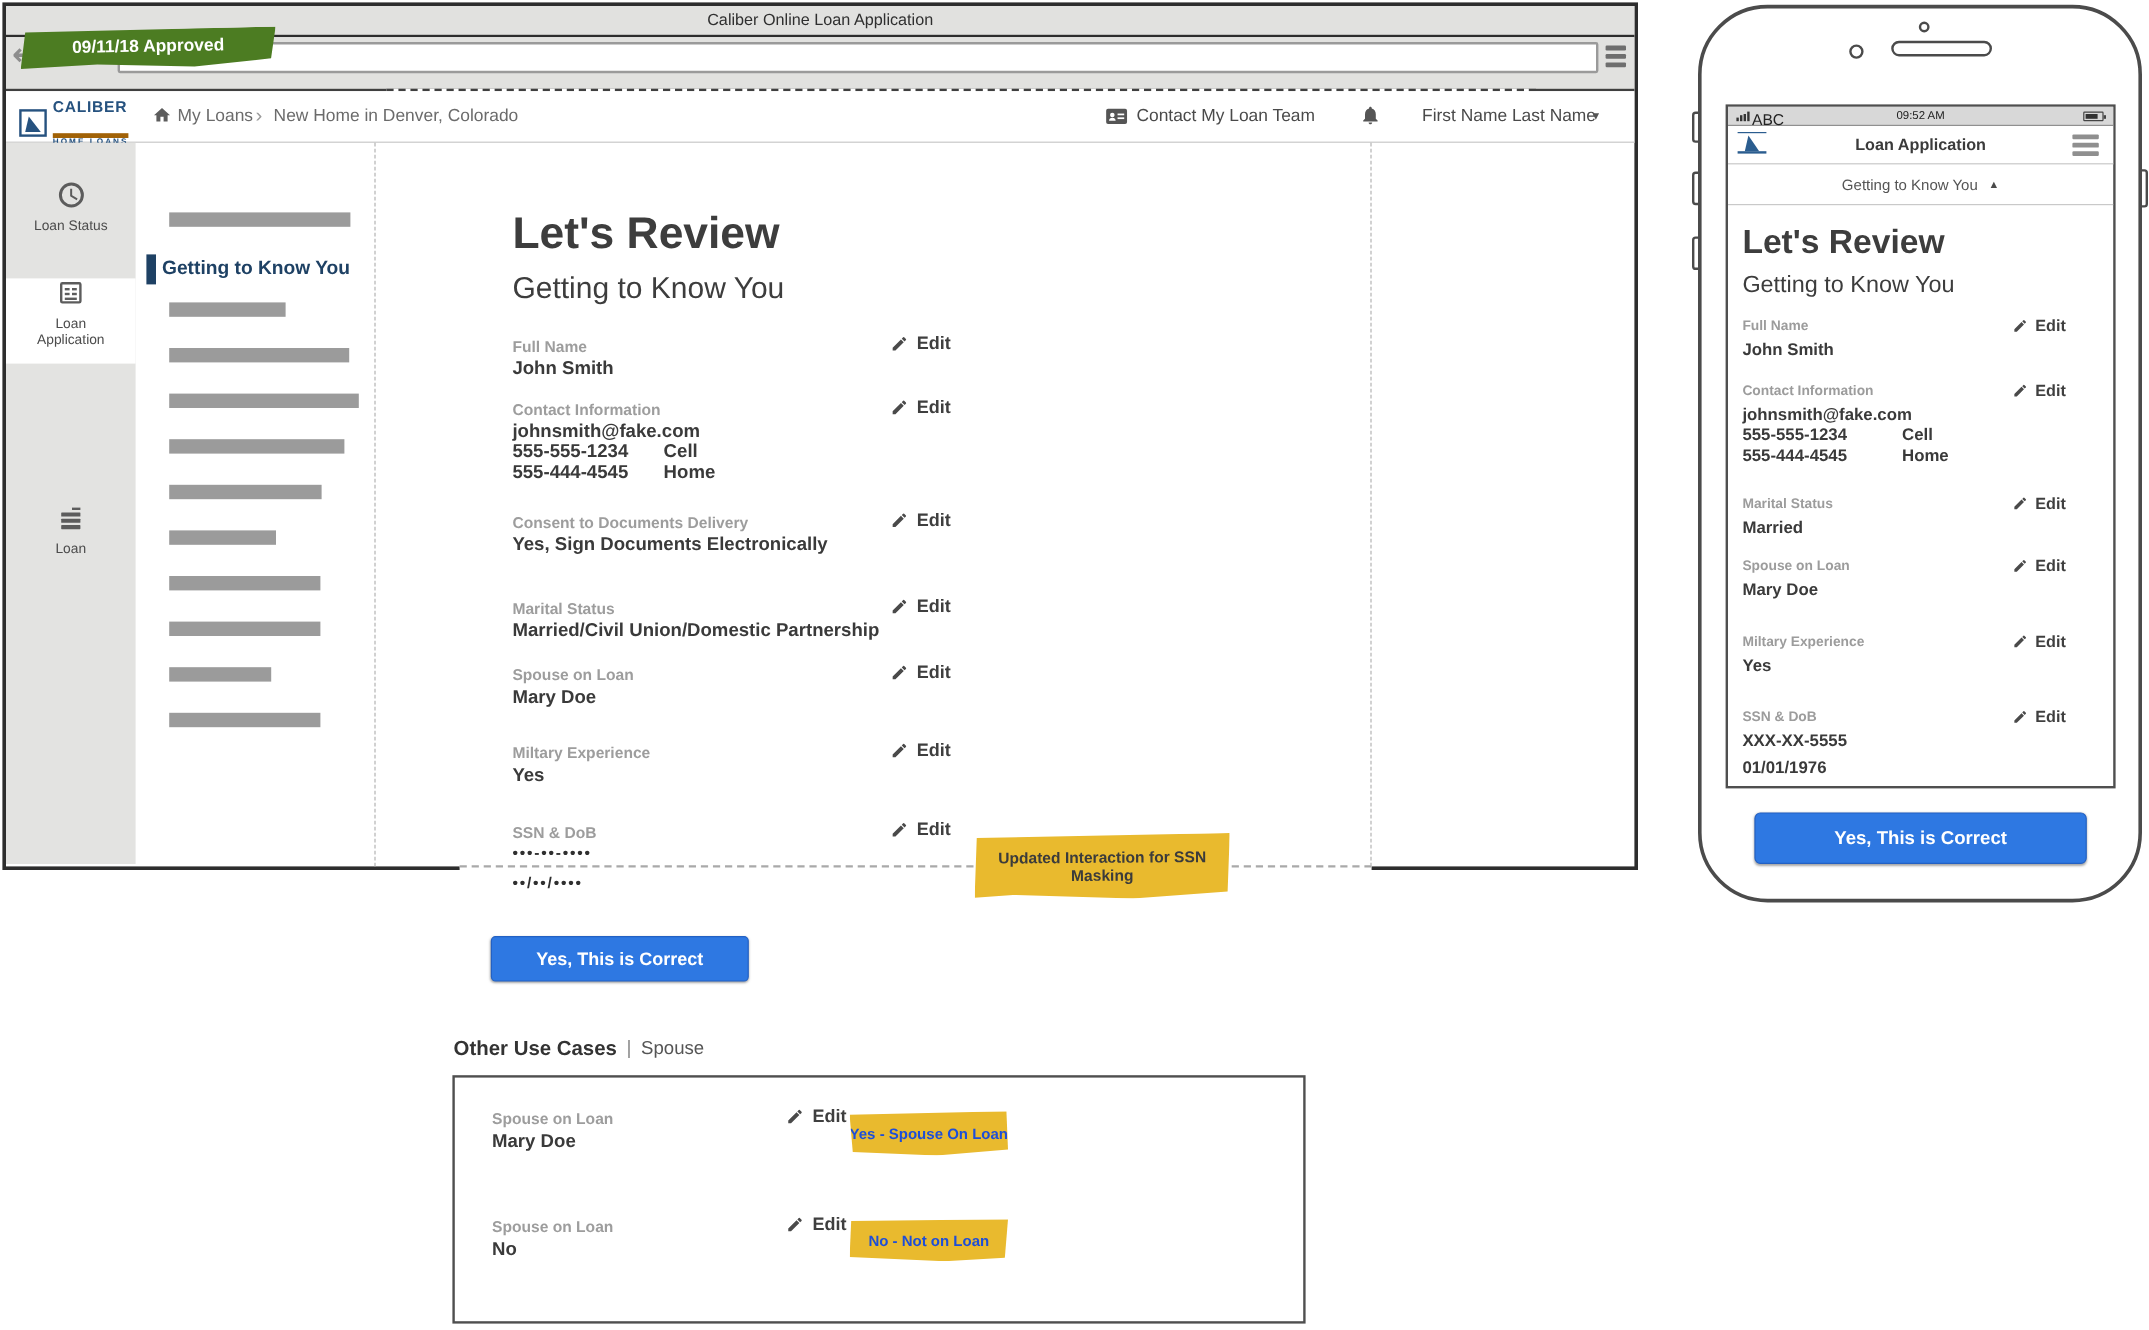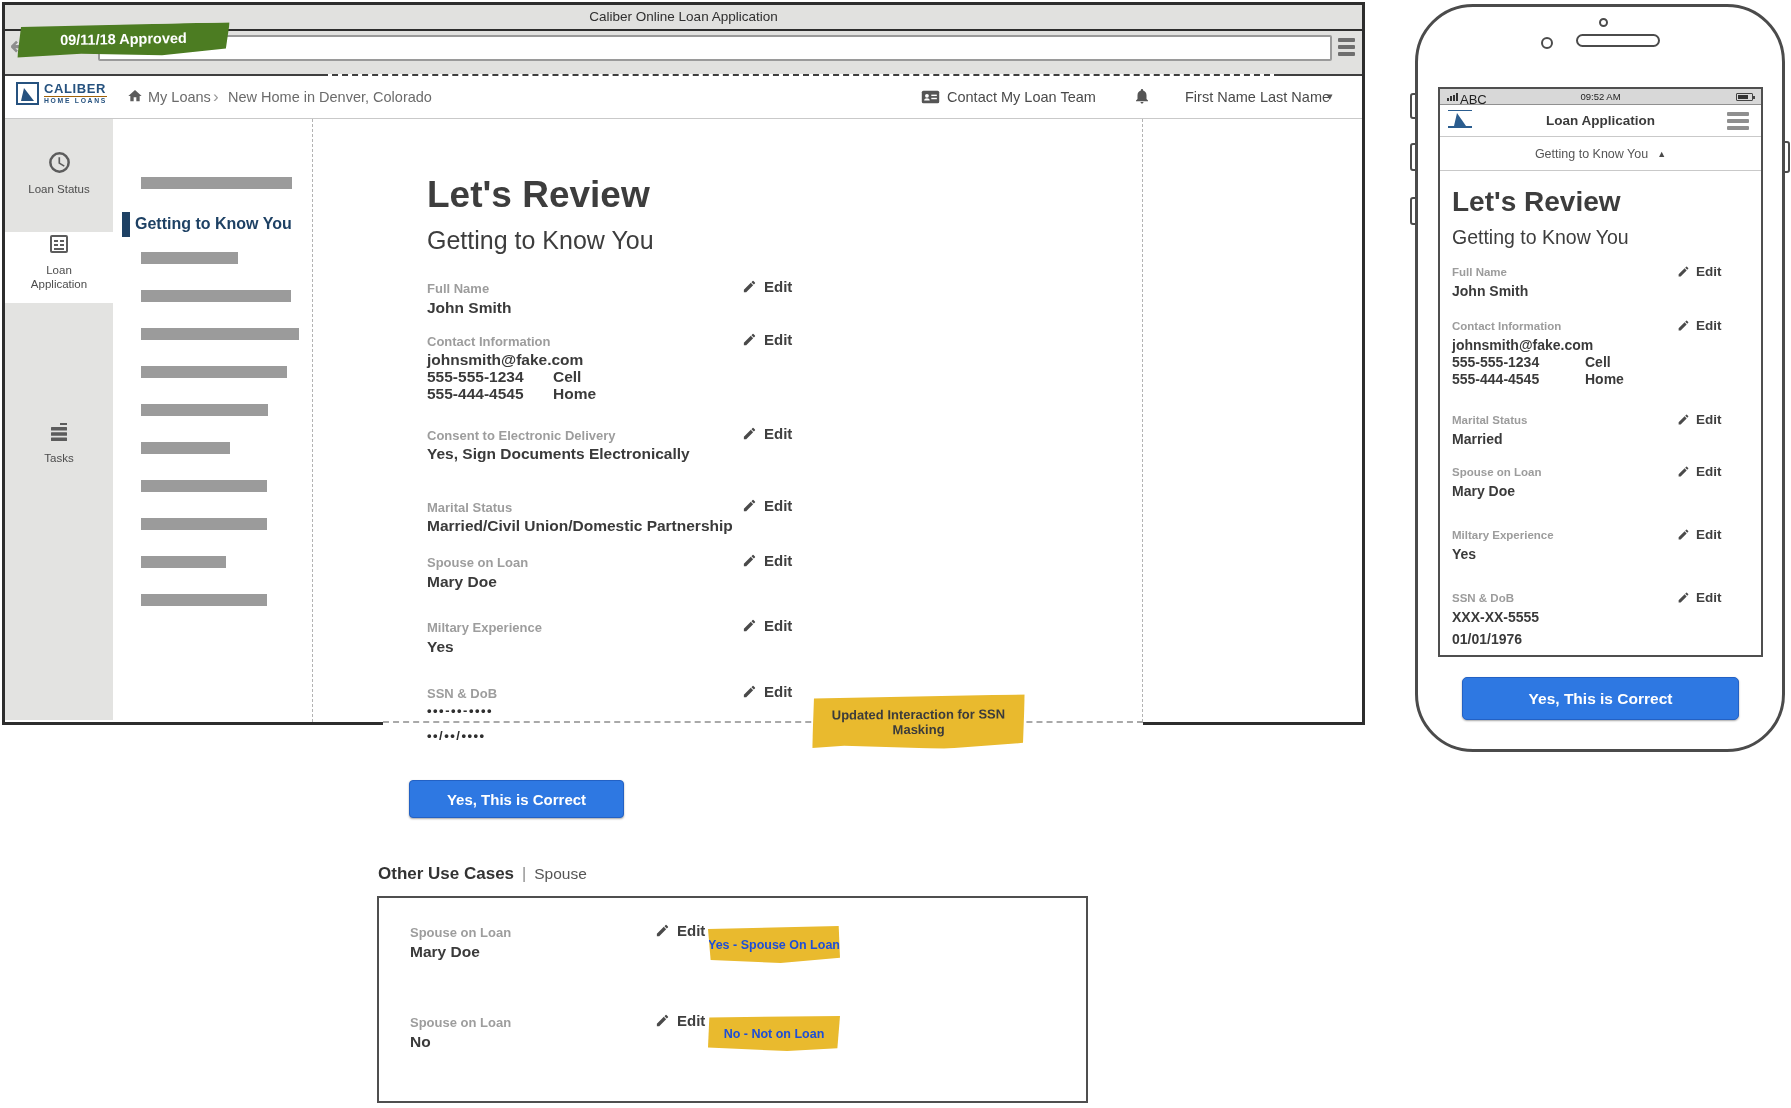--- a/index.html
+++ b/index.html
@@ -20,21 +20,21 @@
 
   
   .approval-banner { position:absolute; left:17px; top:24px; width:213px; height:33px; background:#4c7c22; color:#fff; font-size:14.5px; font-weight:bold; display:flex; align-items:center; justify-content:center; transform:rotate(-1deg); clip-path:polygon(2% 4%, 100% 0%, 98% 80%, 68% 97%, 30% 88%, 0% 96%); z-index:40; padding-bottom:4px; }
 
   
   .site-header { position:absolute; left:5px; top:76px; width:1357px; height:43px; background:#fff; border-bottom:1px solid #c9c9c9; }
   .logo { position:absolute; left:16px; top:82px; display:flex; gap:5px; align-items:center; }
   .logo-box { width:23px; height:23px; border:2px solid #26527f; display:flex; align-items:flex-end; justify-content:center; padding-bottom:2px; }
   .sail { width:0; height:0; border-left:3px solid transparent; border-right:10px solid transparent; border-bottom:13px solid #26527f; }
   .logo-text { color:#26527f; line-height:1; }
-  .logo-line1 { font-size:13px; font-weight:bold; letter-spacing:.6px; border-bottom:1px solid #a16207; padding-bottom:1px; }
+  .logo-line1 { font-size:13px; font-weight:bold; letter-spacing:.6px; border-bottom:4px solid #a16207; padding-bottom:16px; }
   .logo-line2 { font-size:6.8px; font-weight:bold; letter-spacing:1.7px; padding-top:1px; }
   .crumb { position:absolute; font-size:14.5px; color:#6b6b6b; }
   .hdr-link { position:absolute; font-size:14.5px; color:#4a4a4a; }
 
   
   .sidebar-bg { position:absolute; left:5px; top:119px; width:108px; height:601px; background:#e3e3e1; }
   .side-item { position:absolute; left:5px; width:108px; display:flex; flex-direction:column; align-items:center; gap:7px; cursor:pointer; }
   .side-item .lbl { font-size:11.5px; color:#4c4c4c; text-align:center; line-height:14px; }
   .side-item.active { background:#fff; }
 
@@ -192,21 +192,21 @@
   </div>
   <div class="side-item" style="top:420px;height:78px;">
     <span>
       <svg width="24" height="24" viewBox="0 0 24 24" fill="#5c5c5c">
           <rect x="13" y="3" width="7" height="2"></rect>
           <rect x="4" y="7" width="16" height="3.4" rx=".5"></rect>
           <rect x="4" y="12.3" width="16" height="3.4" rx=".5"></rect>
           <rect x="4" y="17.6" width="16" height="3.4" rx=".5"></rect>
         </svg>
     </span>
-    <span class="lbl">Tasks</span>
+    <span class="lbl">Loan</span>
   </div>
 
   <div class="ph-bar" style="left:141px;top:177px;width:151px;"></div>
   <div class="subnav-active">
     <div class="subnav-marker"></div>
     <div class="subnav-text">Getting to Know You</div>
   </div>
   <div class="ph-bar" style="left:141px;top:252px;width:97px;"></div>
   <div class="ph-bar" style="left:141px;top:290px;width:150px;"></div>
   <div class="ph-bar" style="left:141px;top:328px;width:158px;"></div>
@@ -236,21 +236,21 @@
   <div class="df-value" style="top:351px;">johnsmith@fake.com</div>
   <div class="df-value" style="top:368px;"><span class="ph-num">555-555-1234</span><span>Cell</span></div>
   <div class="df-value" style="top:385px;"><span class="ph-num">555-444-4545</span><span>Home</span></div>
   <div class="edit-group" style="left:742px;top:331px;">
     <svg width="15" height="15" viewBox="0 0 24 24" fill="#4a4a4a">
         <path d="M3 17.25V21h3.75L17.81 9.94l-3.75-3.75L3 17.25zM20.71 7.04a1 1 0 0 0 0-1.41l-2.34-2.34a1 1 0 0 0-1.41 0l-1.83 1.83 3.75 3.75 1.83-1.83z"></path>
       </svg>
     <span>Edit</span>
   </div>
 
-  <div class="df-label" style="top:428px;">Consent to Electronic Delivery</div>
+  <div class="df-label" style="top:428px;">Consent to Documents Delivery</div>
   <div class="df-value" style="top:445px;">Yes, Sign Documents Electronically</div>
   <div class="edit-group" style="left:742px;top:425px;">
     <svg width="15" height="15" viewBox="0 0 24 24" fill="#4a4a4a">
         <path d="M3 17.25V21h3.75L17.81 9.94l-3.75-3.75L3 17.25zM20.71 7.04a1 1 0 0 0 0-1.41l-2.34-2.34a1 1 0 0 0-1.41 0l-1.83 1.83 3.75 3.75 1.83-1.83z"></path>
       </svg>
     <span>Edit</span>
   </div>
 
   <div class="df-label" style="top:500px;">Marital Status</div>
   <div class="df-value" style="top:517px;">Married/Civil Union/Domestic Partnership</div>

